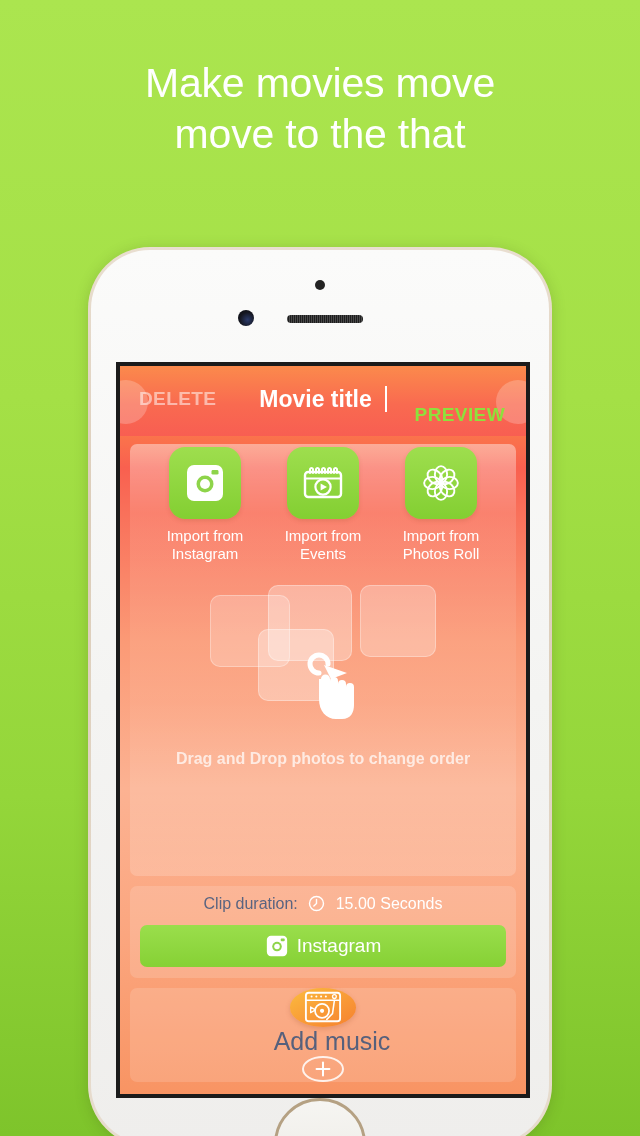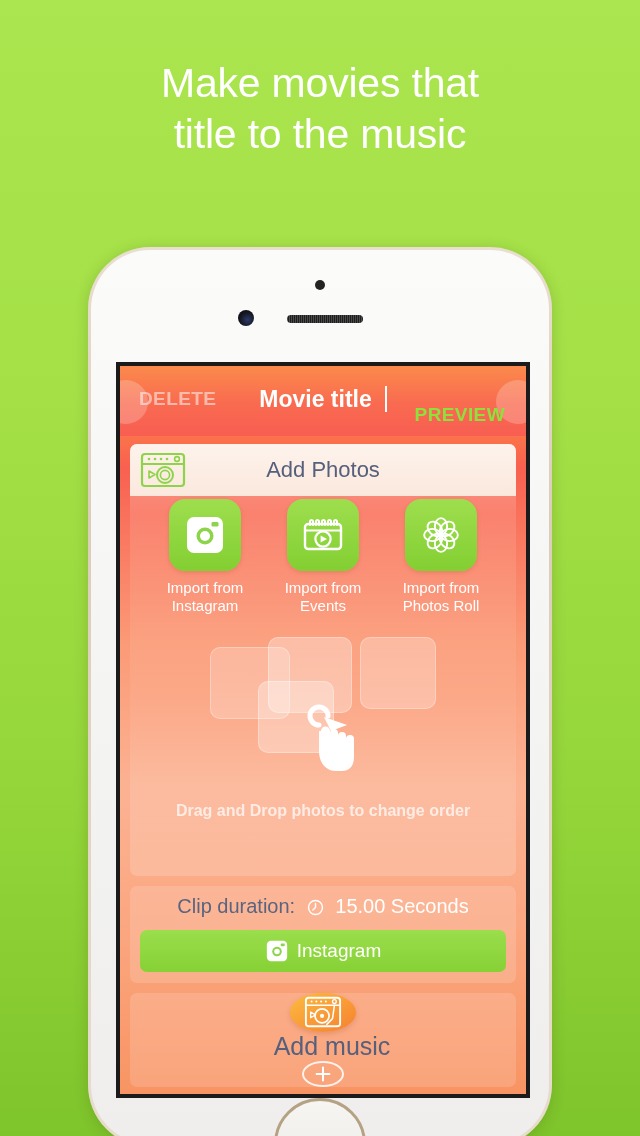--- a/index.html
+++ b/index.html
@@ -146,21 +146,21 @@
     text-align:center; color:rgba(255,255,255,.72);
     font-size:16px; margin-top:9px;font-weight:bold;
   }
 
   
   .music-card{
     margin:10px 10px 0 10px; border-radius:7px;
     background:rgba(255,255,255,.15);
     padding:9px 10px 11px 10px;
   }
-  .clip-line{ text-align:center; font-size:20px; }
+  .clip-line{ text-align:center; font-size:16px; }
   .clip-label{ color:#5a6480; }
   .clip-value{ color:#ffffff; margin-left:4px; }
   .clock-ico{ vertical-align:-3px; margin:0 2px 0 6px; }
 
   .src-row{ display:flex; gap:10px; margin-top:9px; }
   .src-btn{
     flex:1; height:42px; border-radius:7px;
     display:flex; align-items:center; justify-content:center;
     color:#ffffff; font-size:19px;
   }
@@ -184,22 +184,22 @@
   .plus-btn{
     width:42px; height:42px; border-radius:50%;
     border:2px solid rgba(255,255,255,.85);
     display:flex; align-items:center; justify-content:center;
   }
 </style>
 </head>
 <body>
 
 <div class="headline">
-  <div>Make movies that</div>
-  <div>title to the music</div>
+  <div>Make movies move</div>
+  <div>move to the that</div>
 </div>
 
 <div class="phone">
   <div class="phone-inner">
 
     <div class="sensor-dot"></div>
     <div class="front-cam"></div>
     <div class="speaker"></div>
     <div class="home-btn"></div>
 
@@ -210,37 +210,20 @@
         <div class="nav-blob right"></div>
         <div class="nav-delete">DELETE</div>
         <div class="nav-title">
           <span>Movie title</span><span class="nav-caret"></span>
         </div>
         <div class="nav-preview">PREVIEW</div>
       </div>
 
       <div class="photos-card">
 
-        <div class="add-photos-head">
-          <span class="ap-icon">
-            <svg viewBox="0 0 46 36" width="46" height="36">
-              <rect x="2" y="2" width="42" height="32" rx="3" fill="none" stroke="#8ed44a" stroke-width="2.2"></rect>
-              <line x1="2" y1="12" x2="44" y2="12" stroke="#8ed44a" stroke-width="1.8"></line>
-              <circle cx="9" cy="7" r="1.3" fill="#8ed44a"></circle>
-              <circle cx="15" cy="7" r="1.3" fill="#8ed44a"></circle>
-              <circle cx="21" cy="7" r="1.3" fill="#8ed44a"></circle>
-              <circle cx="27" cy="7" r="1.3" fill="#8ed44a"></circle>
-              <circle cx="37" cy="7" r="2.4" fill="none" stroke="#8ed44a" stroke-width="1.6"></circle>
-              <circle cx="25" cy="23" r="8" fill="none" stroke="#8ed44a" stroke-width="2"></circle>
-              <circle cx="25" cy="23" r="4.6" fill="none" stroke="#8ed44a" stroke-width="1.6"></circle>
-              <path d="M9 19 L15 22.5 L9 26 Z" fill="none" stroke="#8ed44a" stroke-width="1.6" stroke-linejoin="round"></path>
-            </svg>
-          </span>
-          <span class="ap-title">Add Photos</span>
-        </div>
 
         <div class="import-row">
 
           <div class="import-item">
             <div class="import-tile">
               <svg viewBox="0 0 44 44" width="44" height="44">
                 <rect x="4" y="4" width="36" height="36" rx="7" fill="#ffffff"></rect>
                 <circle cx="22" cy="23" r="8.5" fill="#8ed44a"></circle>
                 <circle cx="22" cy="23" r="5" fill="#ffffff"></circle>
                 <rect x="28.5" y="9" width="7" height="4.6" rx="1.4" fill="#8ed44a"></rect>

